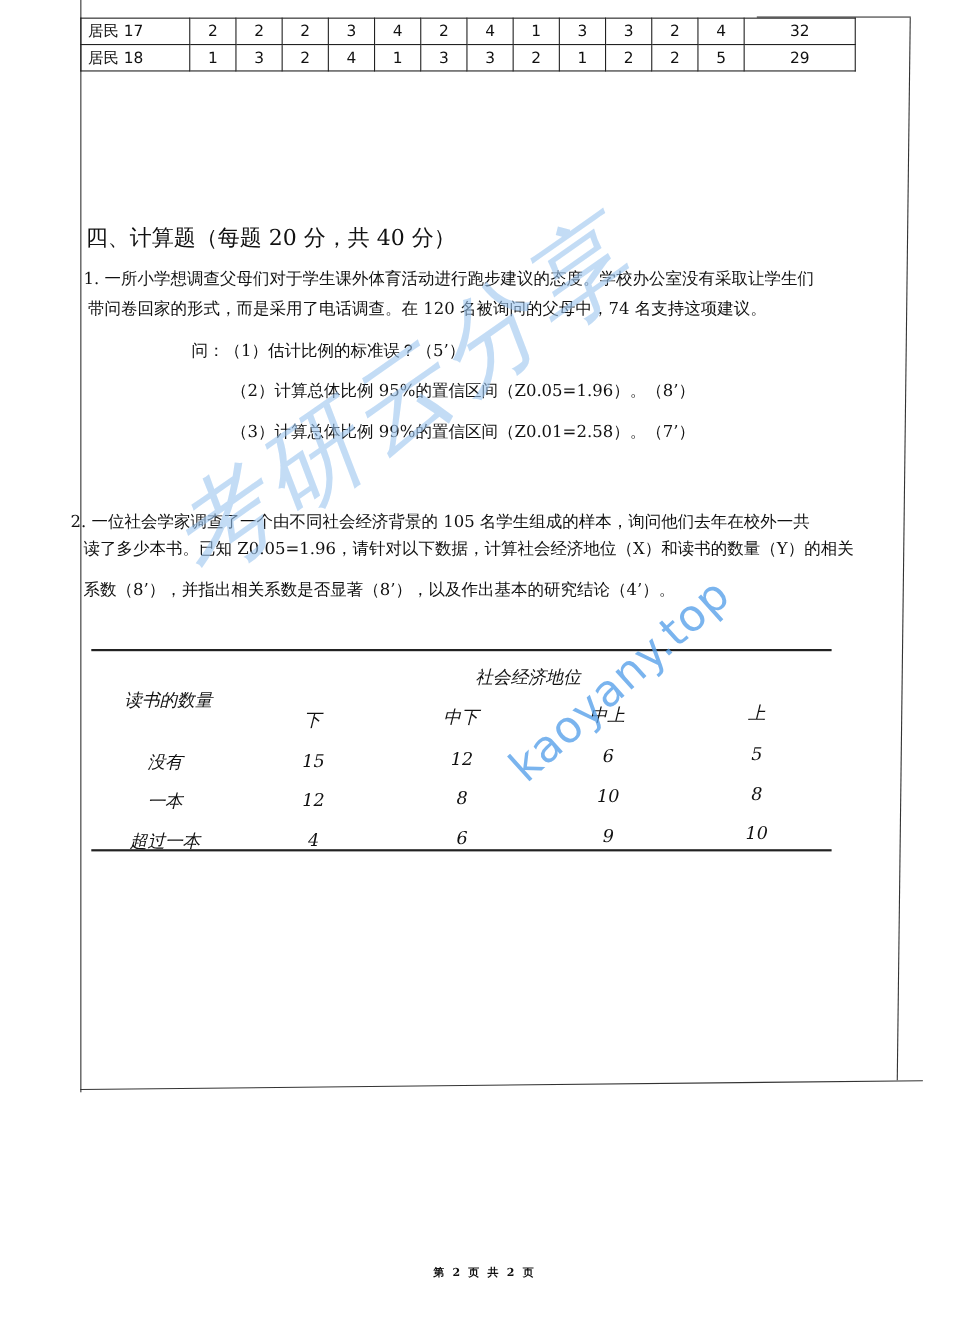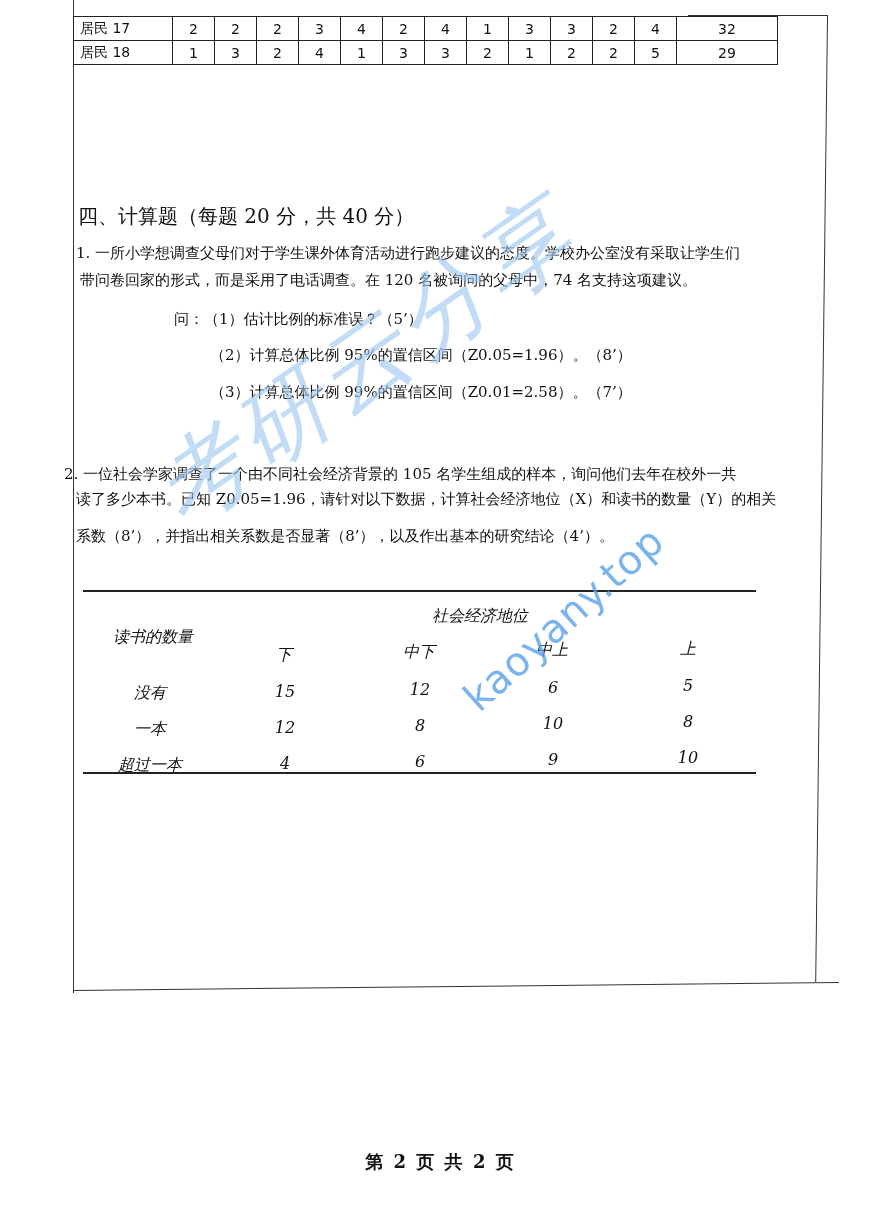--- a/index.html
+++ b/index.html
@@ -37,21 +37,21 @@
   .rule-top { left: 83px; top: 590px; width: 673px; }
   .rule-bottom { left: 83px; top: 772px; width: 673px; }
 
   .ct { position: absolute; font-size: 16px; white-space: nowrap; font-style: italic; }
   .ct-center { transform: translateX(-50%); }
 
   .watermark { position: absolute; color: #a8cdf2; opacity: 0.85; pointer-events: none; white-space: nowrap; }
   .wm-cn { left: 200px; top: 430px; font-family: "DejaVu Serif", serif; font-size: 92px; font-style: italic; transform: rotate(-35deg); transform-origin: left bottom; letter-spacing: 6px; color: #9cc6f0; opacity: 0.6; }
   .wm-url { left: 470px; top: 680px; font-family: "DejaVu Sans", sans-serif; font-size: 40px; transform: rotate(-42deg); transform-origin: left center; color: #5aa2ea; opacity: 0.8; letter-spacing: 1px; }
 
-  .footer { position: absolute; left: 0; width: 881px; top: 1150px; text-align: center; font-size: 18px; font-weight: bold; letter-spacing: 2px; }
+  .footer { position: absolute; left: 0; width: 881px; top: 1150px; text-align: center; font-size: 10px; font-weight: bold; letter-spacing: 2px; }
 </style>
 </head>
 <body>
 
 <div class="frame-left"></div>
 <div class="frame-right"></div>
 <div class="frame-bottom"></div>
 <div class="frame-top-right"></div>
 
 <table class="scores">

